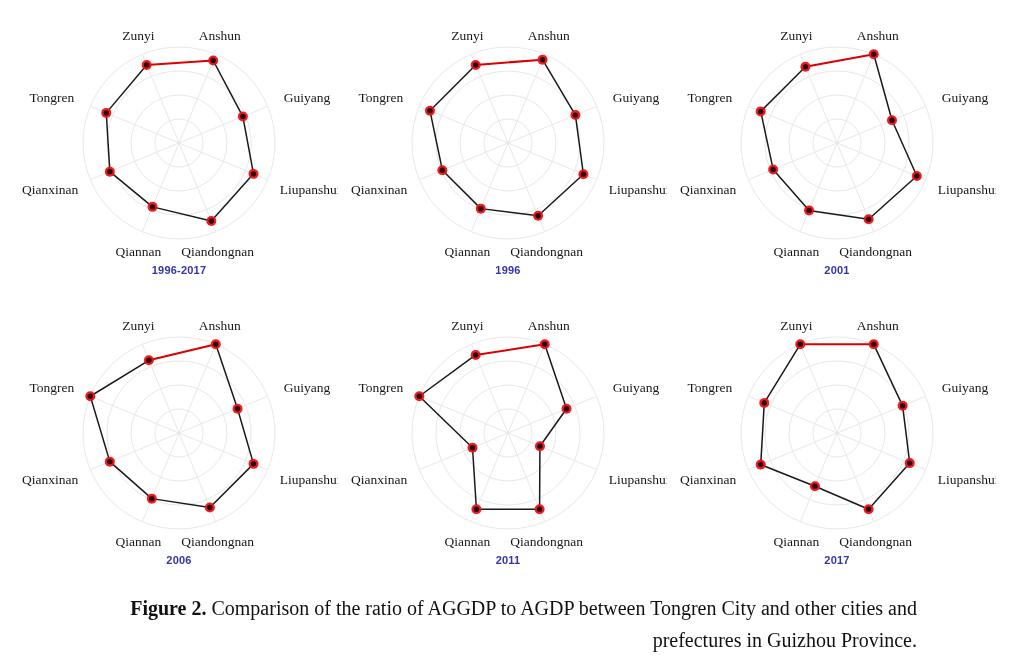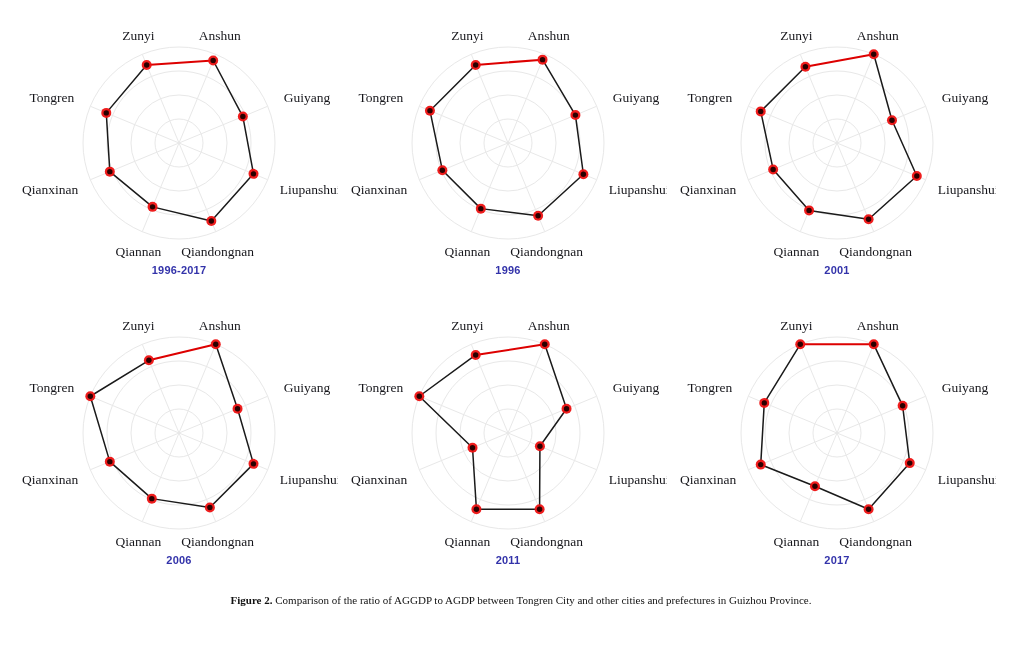--- a/index.html
+++ b/index.html
@@ -64,24 +64,24 @@
     font-weight: bold;
     fill: #3333aa;
     letter-spacing: 0.2px;
   }
   .caption {
     position: absolute;
     left: 125px;
     top: 592px;
     width: 792px;
     font-family: "Liberation Serif", serif;
-    font-size: 11px;
+    font-size: 20px;
     line-height: 1.62;
     color: #111111;
-    text-align: center;
+    text-align: right;
   }
   .caption b {
     font-weight: bold;
   }
   .caption-text {
     font-weight: normal;
   }
 </style>
 </head>
 <body>

